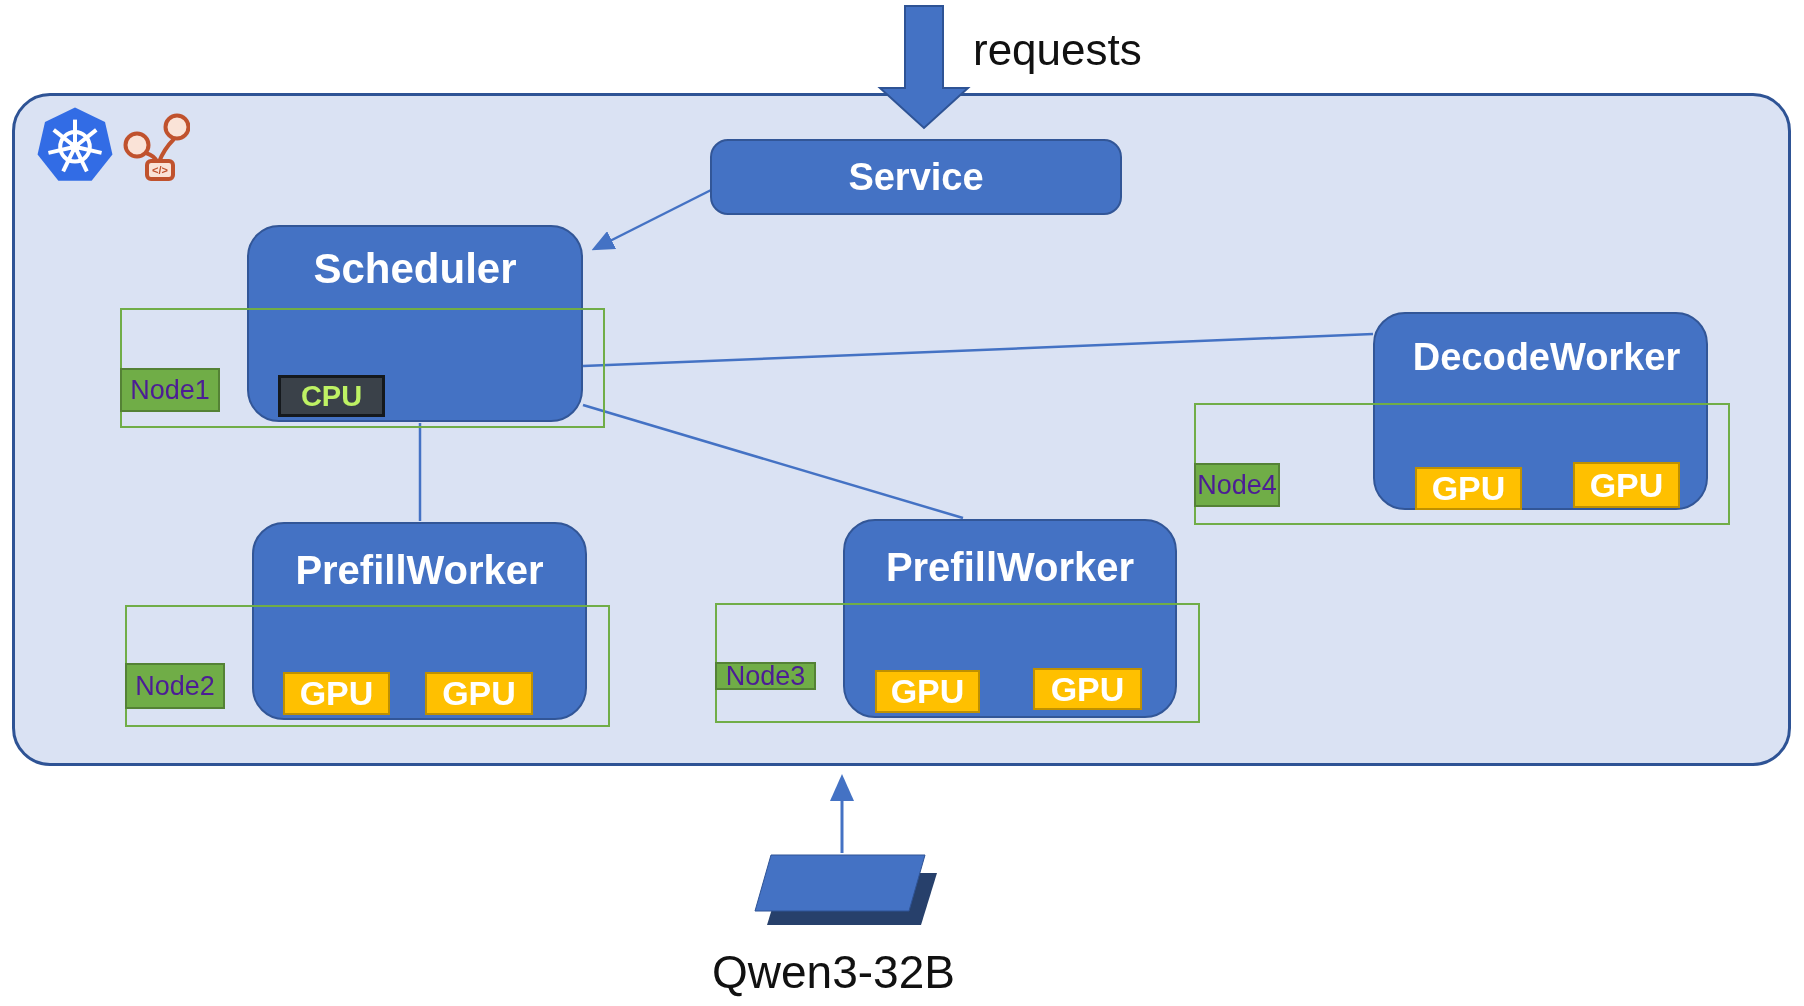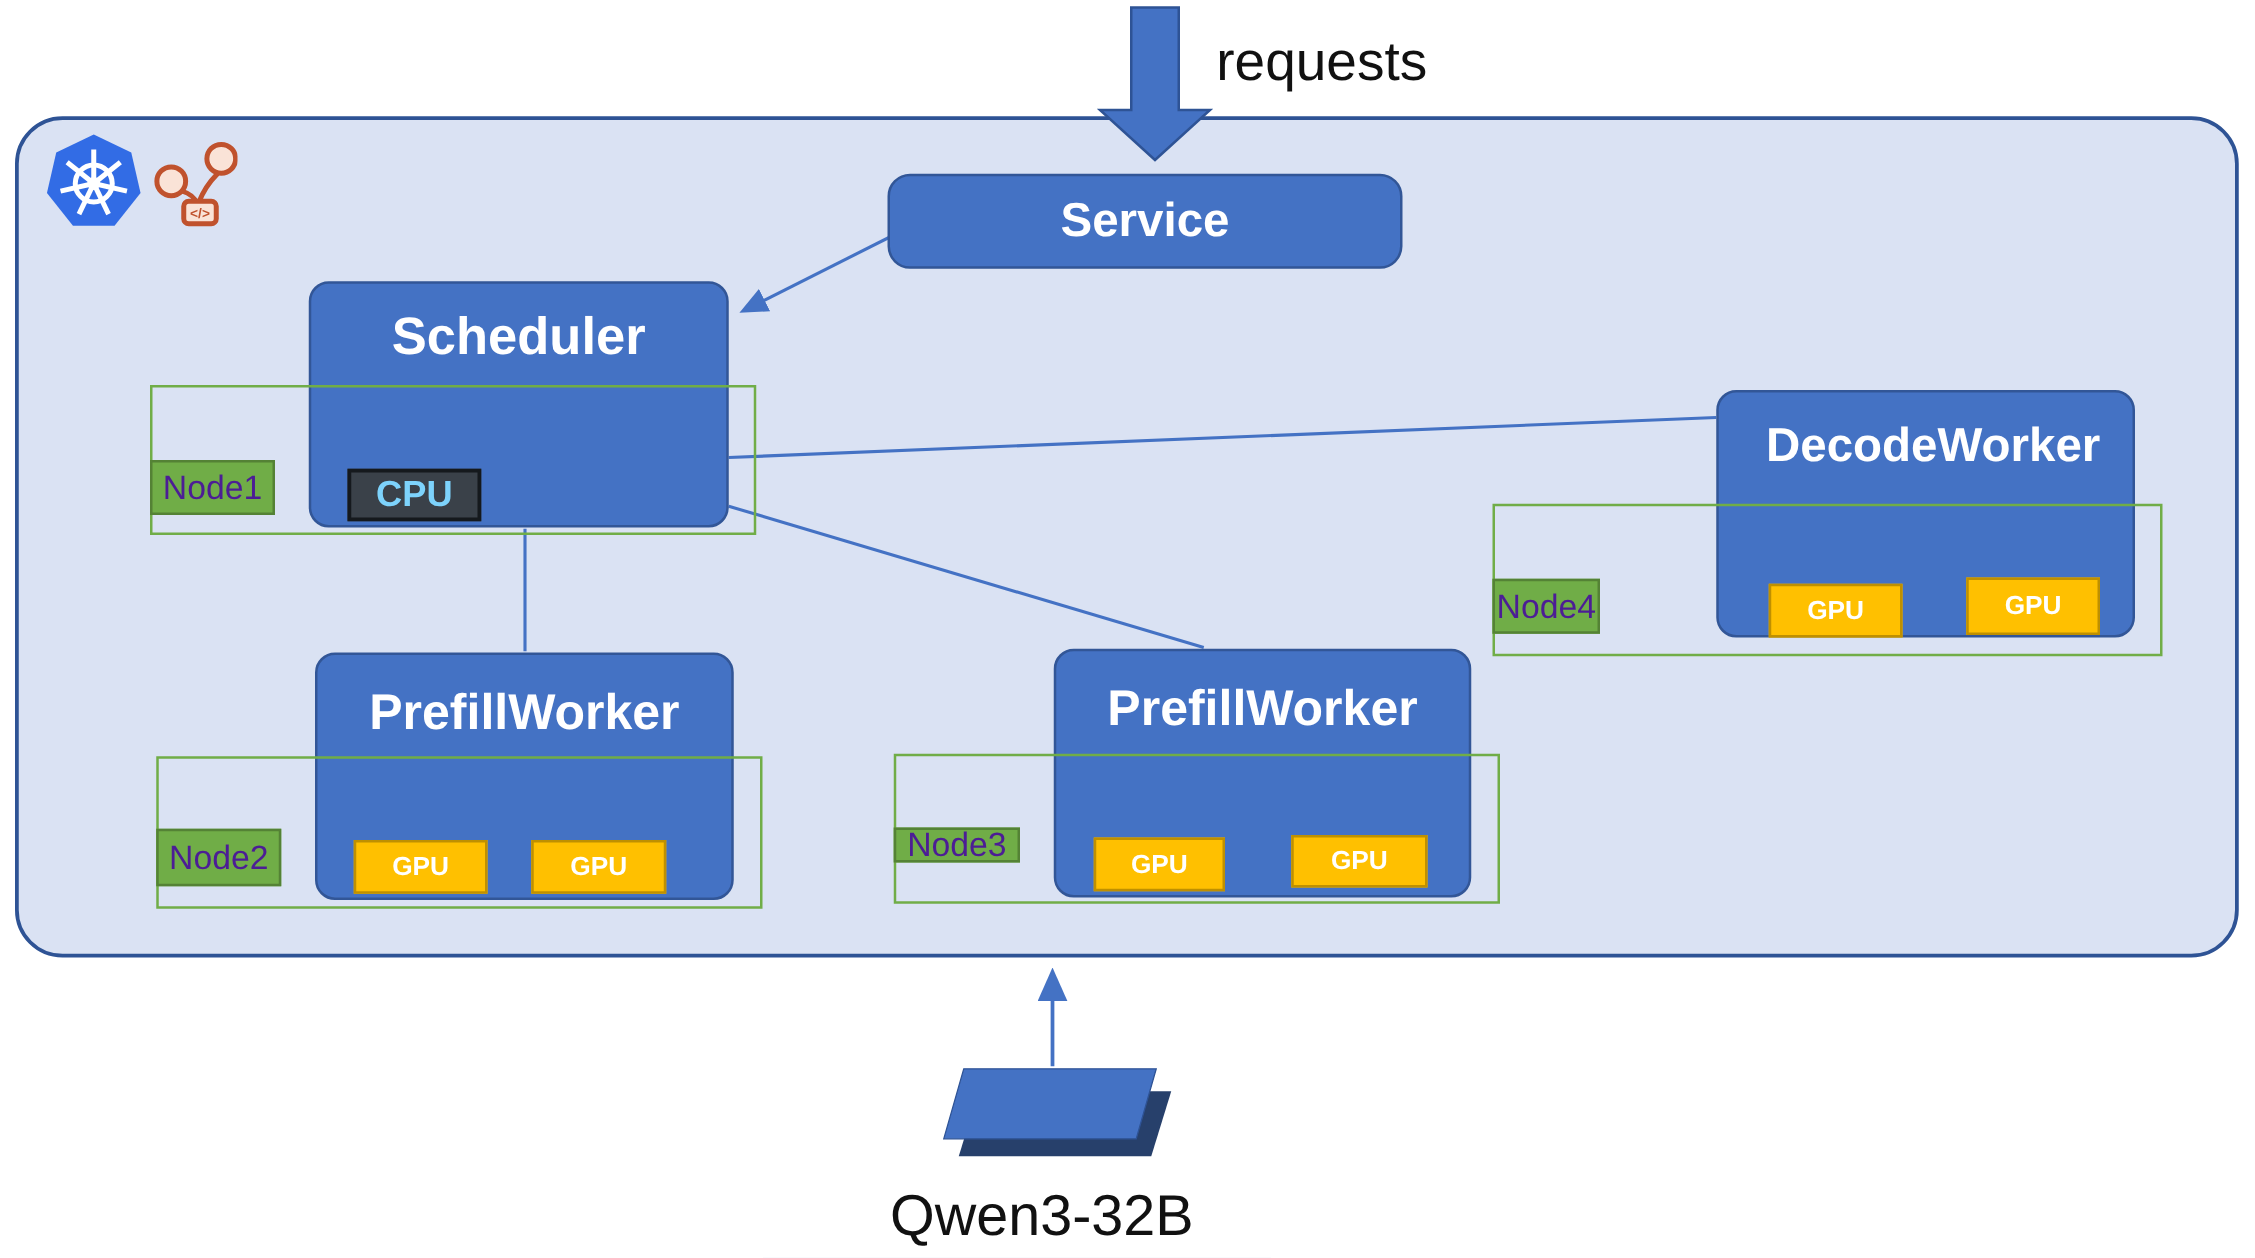--- a/index.html
+++ b/index.html
@@ -9,45 +9,45 @@
   }
   
   .cluster{
     position:absolute;left:12px;top:93px;width:1779px;height:673px;
     background:#DAE2F3;border:3px solid #2E5395;border-radius:38px;
     box-sizing:border-box;
   }
   
   .bluebox{
     position:absolute;background:#4472C4;border:2px solid #325697;
-    border-radius:16px;box-sizing:border-box;color:#ffffff;
+    border-radius:32px;box-sizing:border-box;color:#ffffff;
     text-align:center;font-weight:600;
   }
   .bluebox .title{display:block;}
   
   .node-outline{
     position:absolute;border:2.5px solid #70AD47;box-sizing:border-box;
     background:transparent;
   }
   
   .node-label{
     position:absolute;background:#70AD47;border:2.5px solid #548235;
     box-sizing:border-box;color:#4c1d95;font-size:27px;font-weight:500;
     display:flex;align-items:center;justify-content:center;
   }
   
   .gpu{
     position:absolute;background:#FFC000;border:2.5px solid #BF9000;
-    box-sizing:border-box;color:#ffffff;font-size:21px;font-weight:600;
+    box-sizing:border-box;color:#ffffff;font-size:34px;font-weight:600;
     display:flex;align-items:center;justify-content:center;
   }
   
   .cpu{
     position:absolute;background:#3A4149;border:3px solid #15191D;
-    box-sizing:border-box;color:#7dd3fc;font-size:29px;font-weight:600;
+    box-sizing:border-box;color:#bef264;font-size:29px;font-weight:600;
     display:flex;align-items:center;justify-content:center;
   }
   .freetext{position:absolute;color:#111111;}
   .svg-abs{position:absolute;}
 </style>
 </head>
 <body>
 
 <div class="stage">
 

